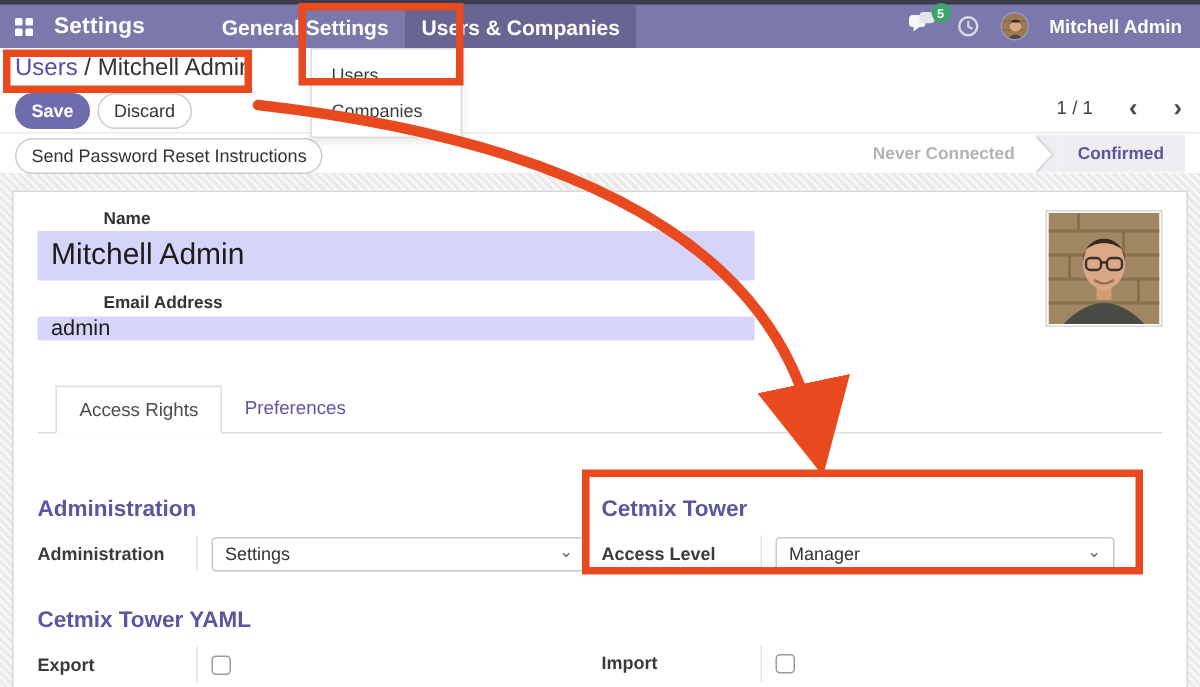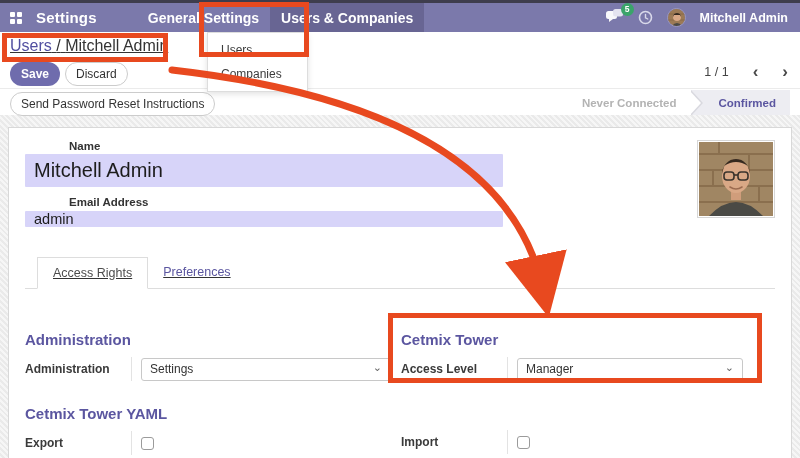--- a/index.html
+++ b/index.html
@@ -33,21 +33,21 @@
 
   
   .dropdown {
     position:absolute; top:32px; left:207px; width:101px; background:#fff;
     border:1px solid #ddd; box-shadow:0 2px 6px rgba(0,0,0,.12); z-index:25; padding:5px 0;
   }
   .dropdown-item { padding:5px 13px; font-size:12px; color:#3c3c3c; cursor:pointer; }
 
   
   .control-panel { position:absolute; top:32px; left:0; right:0; height:83px; background:#fff; z-index:5; }
-  .breadcrumb { position:absolute; top:5px; left:10px; font-size:16px; color:#333;text-decoration:underline; }
+  .breadcrumb { position:absolute; top:5px; left:10px; font-size:16px; color:#333; }
   .breadcrumb .bc-link { color:#514fa0; cursor:pointer; }
   .btn-row { position:absolute; top:30px; left:10px; display:flex; gap:5px; }
   .btn { font-size:12px; padding:4px 10px; border-radius:12px; cursor:pointer; border:1px solid transparent; }
   .btn-primary { background:#6f6cad; color:#fff; font-weight:600; }
   .btn-outline { background:#fff; border-color:#ccc; color:#333; }
   .pager { position:absolute; top:33px; right:12px; display:flex; align-items:center; gap:24px;
     font-size:12.5px; color:#444; }
   .pager-arrow { font-size:17px; font-weight:bold; color:#4a4a4a; cursor:pointer; line-height:12px; }
   .cp-sep { position:absolute; top:56px; left:0; right:0; border-top:1px solid #ebebeb; }
   .reset-btn { position:absolute; top:60px; left:10px; }
@@ -74,21 +74,21 @@
   .hl-input { width:478px; background:#d7d4f9; border:none; color:#1c1c1c;
     padding:5px 9px; border-radius:1px; font-family:inherit; }
   .name-input { font-size:20px; height:33px; }
   .email-input { font-size:14.5px; height:16px; margin-bottom:0; }
   .email-block { margin-top:9px; }
 
   .avatar-box { position:absolute; top:12px; right:16px; width:78px; height:78px;
     border:1px solid #d6d6d6; background:#fff; padding:1px; cursor:pointer; }
 
   
-  .tabs { margin-top:29px; border-bottom:1px solid #ddd; display:flex; padding-left:12px;text-decoration:underline; }
+  .tabs { margin-top:29px; border-bottom:1px solid #ddd; display:flex; padding-left:12px; }
   .tab { font-size:12.5px; padding:8px 15px; cursor:pointer; }
   .tab.active { border:1px solid #ddd; border-bottom:1px solid #fff; margin-bottom:-1px;
     background:#fff; color:#4c4c4c; }
   .tab.inactive { color:#5b56a0; }
 
   
   .grid { margin-top:42px; display:grid; grid-template-columns:366px 1fr; column-gap:10px; }
   .section-title { color:#5b56a0; font-weight:bold; font-size:15px; margin-bottom:9px; }
   .frow { display:flex; align-items:center; font-size:12px; }
   .flabel { width:106px; font-weight:600; color:#3a3a3a; padding:5px 0; }

